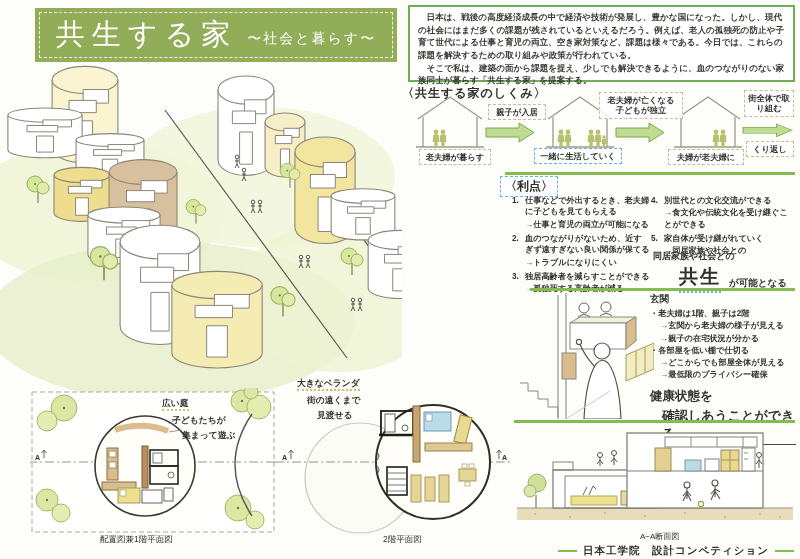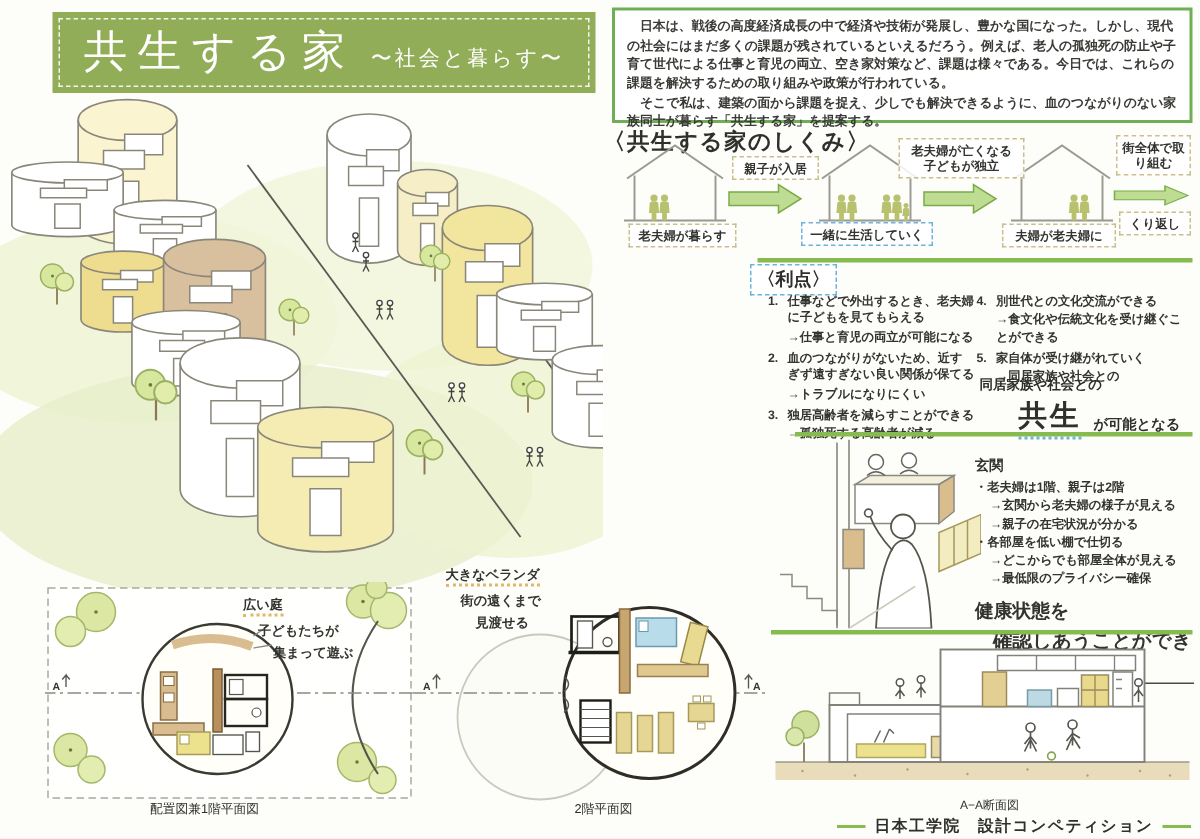--- a/index.html
+++ b/index.html
@@ -11,40 +11,40 @@
   .title-inner{position:absolute;left:4px;top:4px;right:4px;bottom:4px;
                border:1.6px dashed rgba(255,255,255,.9);display:flex;align-items:center;
                justify-content:center;gap:10px;color:#fff;}
   .title-main{font-family:"DejaVu Serif",serif;font-size:29px;letter-spacing:7px;}
   .title-sub{font-size:14px;letter-spacing:2px;padding-top:8px;}
   
   .intro-box{left:408px;top:5px;width:387px;height:77px;border:2px solid #6fae54;background:#fff;
              box-sizing:border-box;padding:4px 8px;font-size:8.6px;line-height:1.47;font-weight:bold;color:#3a3a36;}
   .intro-box p{margin:0;}
   
-  .mech-head{left:402px;top:85px;font-size:15px;font-weight:bold;letter-spacing:1px;}
+  .mech-head{left:402px;top:85px;font-size:12px;font-weight:bold;letter-spacing:1px;}
   .tag{position:absolute;border:1.3px dashed #c9bf8e;background:rgba(255,255,255,.85);
        font-size:8.3px;font-weight:bold;padding:2px 3px;text-align:center;line-height:1.25;color:#33332f;}
   .tag.blue{border-color:#6db3dc;}
   .grule{position:absolute;height:2.5px;background:#85bb4f;}
   
   .merit-head{left:500px;top:176px;border:1.4px dashed #6db3dc;font-size:12px;font-weight:bold;
               padding:1px 4px;background:#fff;}
   .mcol{position:absolute;font-size:8.2px;font-weight:bold;line-height:1.38;color:#33332f;}
   .mitem{display:flex;margin-bottom:1px;}
   .mnum{width:13px;flex:none;}
   .mtext{flex:1;}
   .marrow{padding-left:13px;margin-bottom:3px;}
   .mconcl{position:absolute;left:653px;top:250px;width:142px;font-weight:bold;}
   .mconcl .pre{font-size:9px;}
   .mconcl .row{display:flex;align-items:flex-end;gap:8px;margin-top:1px;}
   .mconcl .key{font-size:19px;letter-spacing:2px;margin-left:26px;border-bottom:2px dotted #6db3dc;padding-bottom:1px;}
   .mconcl .post{font-size:9.5px;padding-bottom:3px;}
   
-  .ent{position:absolute;left:650px;top:304px;width:146px;font-weight:bold;color:#33332f;}
+  .ent{position:absolute;left:650px;top:293px;width:146px;font-weight:bold;color:#33332f;}
   .ent .h{font-size:9.5px;margin-bottom:2px;}
   .ent .b{font-size:8.2px;line-height:1.5;}
   .ent .s{font-size:8.2px;line-height:1.5;padding-left:10px;}
   .ent .c1{font-size:12.5px;margin-top:6px;}
   .ent .c2{font-size:13px;margin-left:12px;margin-top:2px;border-bottom:1.6px solid #4a4a44;
            display:inline-block;padding-bottom:1px;}
   
   .note{position:absolute;font-size:8.8px;font-weight:bold;color:#33332f;line-height:1;}
   .note .l1{display:inline-block;border-bottom:2px dotted #e0b86a;padding-bottom:1px;}
   .note .l2{display:block;margin-left:10px;margin-top:5px;}

